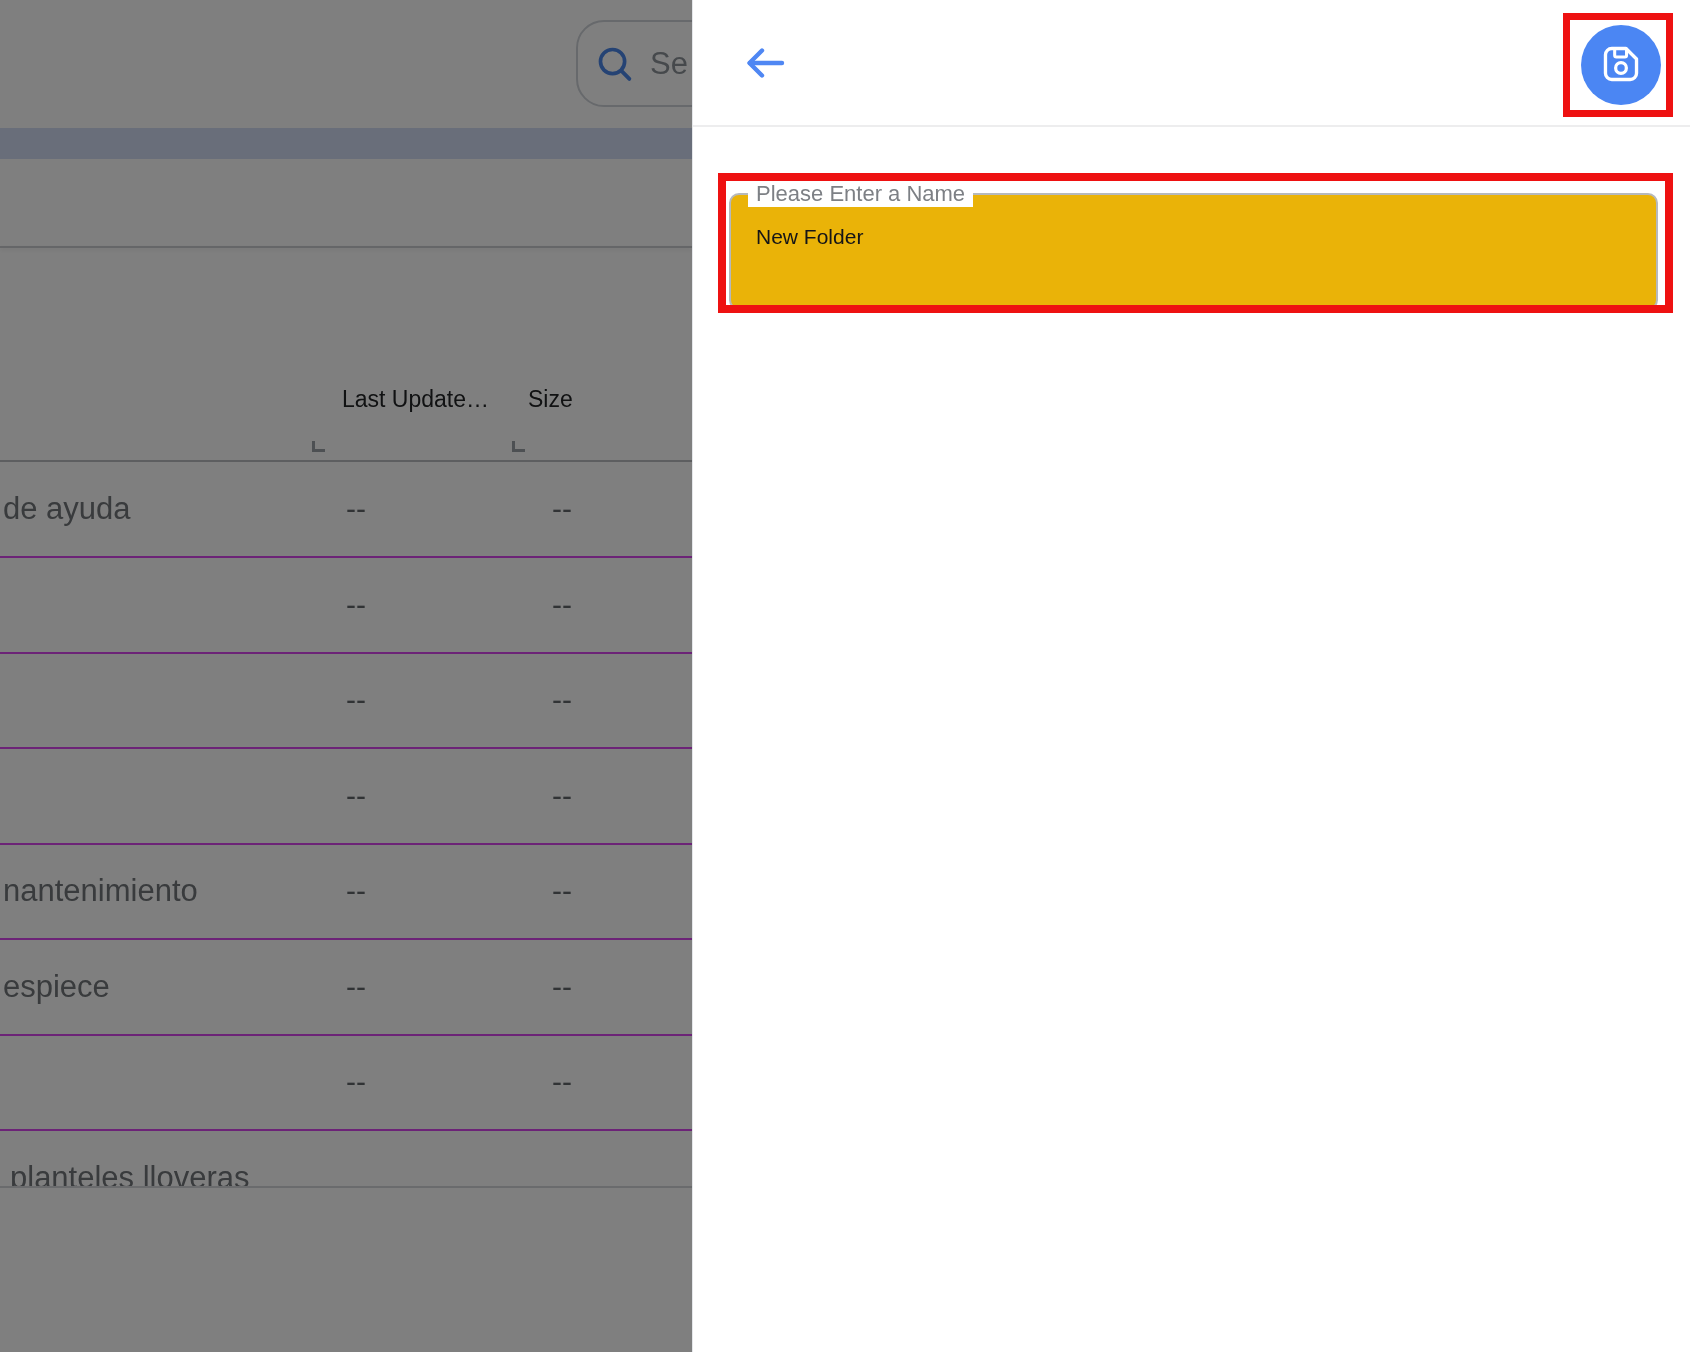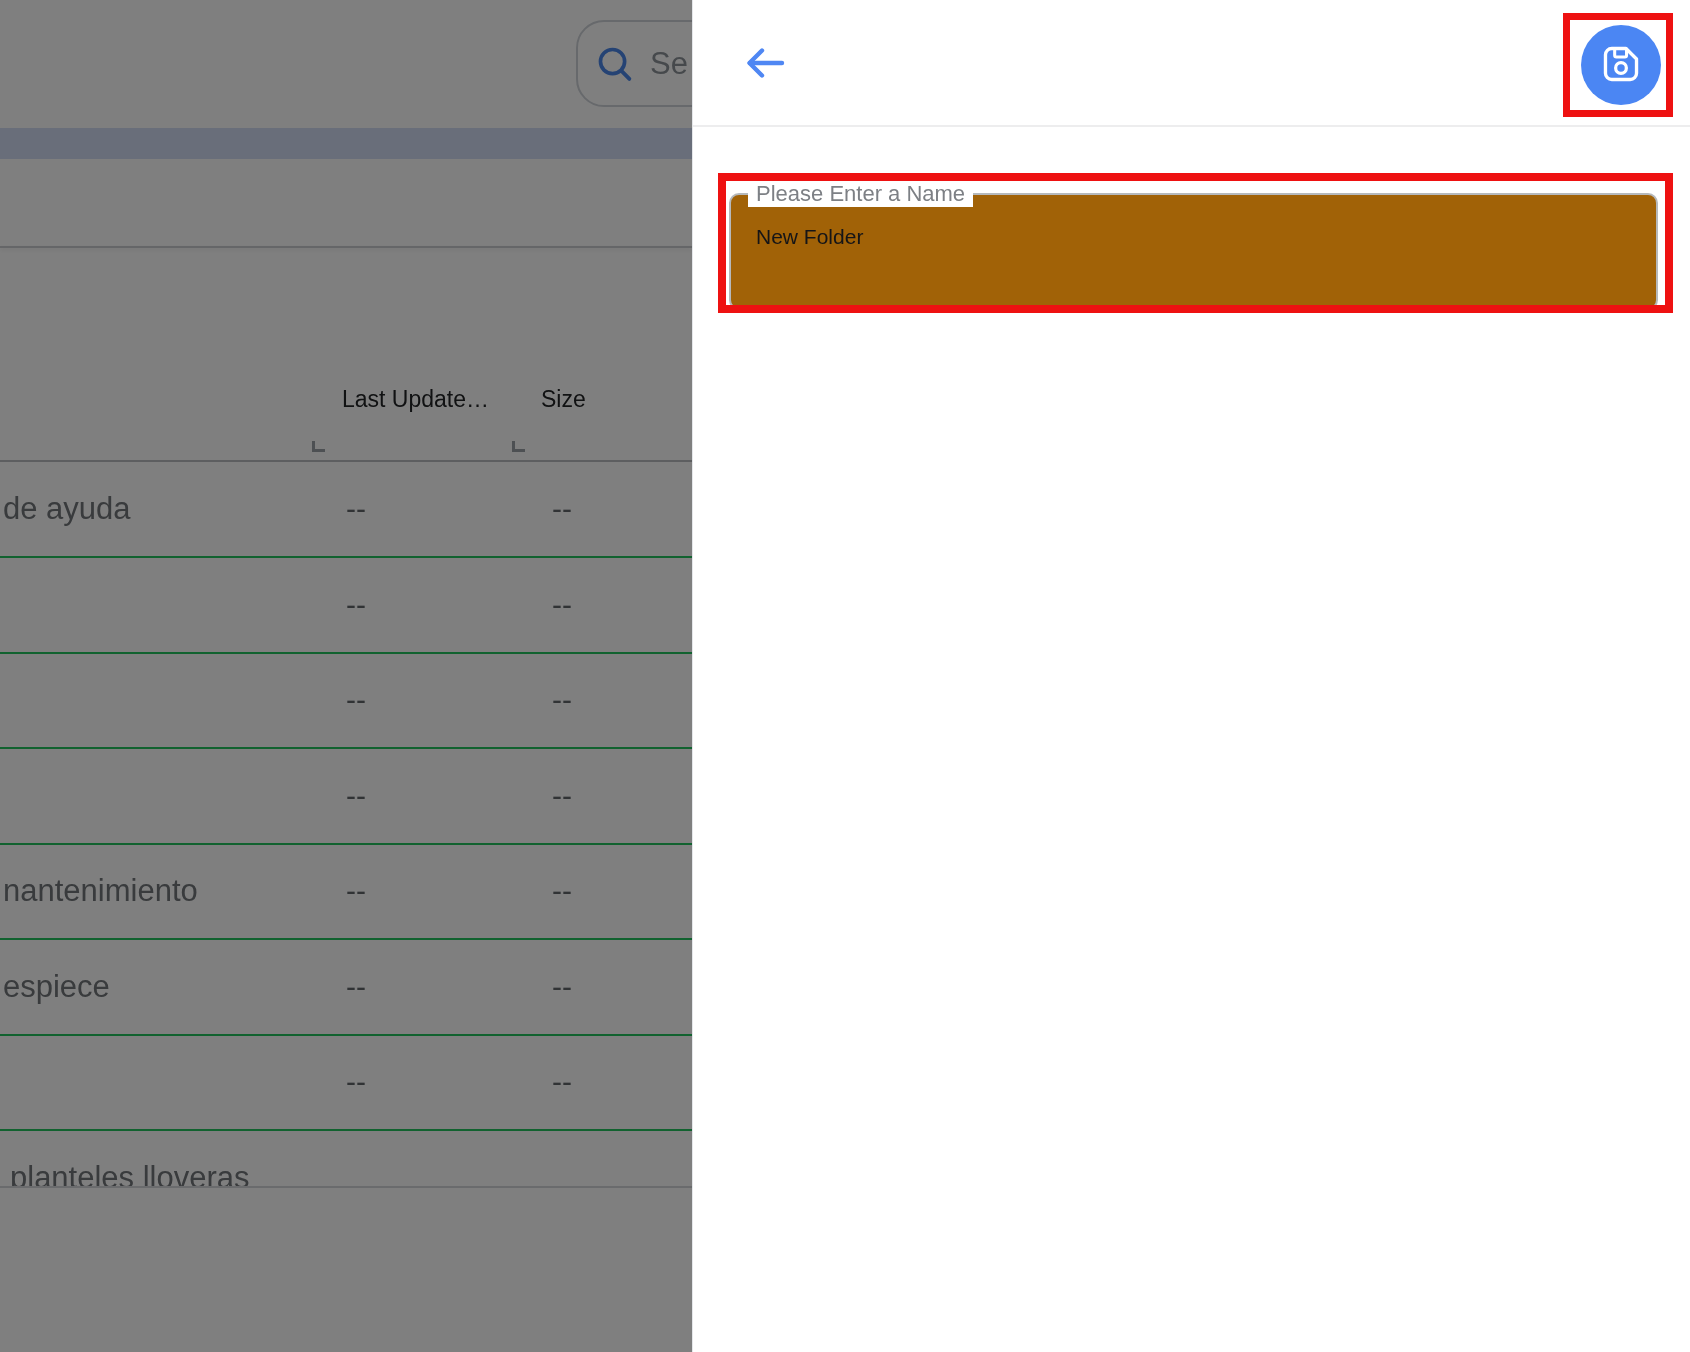--- a/index.html
+++ b/index.html
@@ -29,32 +29,32 @@
   .band.bottom{top:1320px;height:32px;}
   .toolbar-line{
     position:absolute;left:0;top:246px;width:692px;height:2px;background:#caccd0;
     box-shadow:0 2px 4px rgba(0,0,0,0.10);
   }
   .col-header{
     position:absolute;top:386px;font-size:23px;font-weight:500;color:#222426;
     white-space:nowrap;
   }
   .col-header.lu{left:342px;}
-  .col-header.sz{left:541px;text-align:center;}
+  .col-header.sz{left:528px;text-align:center;}
   .resize-mark{
     position:absolute;top:441px;width:13px;height:11px;
     border-left:3px solid #9aa0a6;border-bottom:3px solid #9aa0a6;box-sizing:border-box;
   }
   .resize-mark.m1{left:312px;}
   .resize-mark.m2{left:512px;}
   .header-divider{position:absolute;left:0;top:460px;width:692px;height:2px;background:#babcc0;}
   .rows-clip{position:absolute;left:0;top:462px;width:692px;height:724px;overflow:hidden;}
   .trow{
     position:absolute;left:0;width:692px;height:96px;box-sizing:border-box;
-    border-bottom:2px solid #22c55e;
+    border-bottom:2px solid #d946ef;
   }
   .trow .name{
     position:absolute;left:3px;top:0;height:94px;display:flex;align-items:center;
     font-size:31px;color:#72767a;white-space:nowrap;
   }
   .trow .val{
     position:absolute;top:0;height:94px;display:flex;align-items:center;
     transform:translateX(-50%);font-size:30px;color:#62666a;
   }
   .trow .val.lu{left:356px;}
@@ -75,21 +75,21 @@
     position:absolute;left:40px;top:34px;width:64px;height:60px;
     display:flex;align-items:center;justify-content:center;cursor:pointer;background:transparent;border:none;
   }
   .fab{
     position:absolute;left:888px;top:25px;width:80px;height:80px;border-radius:50%;
     background:#4b86f3;display:flex;align-items:center;justify-content:center;
     cursor:pointer;border:none;padding:0;
   }
   .field{
     position:absolute;left:36px;top:193px;width:929px;height:117px;
-    border:2px solid #b6b9bc;border-radius:10px;box-sizing:border-box;background:#a16207;
+    border:2px solid #b6b9bc;border-radius:10px;box-sizing:border-box;background:#eab308;
   }
   .field .flabel{
     position:absolute;left:17px;top:-14px;background:#ffffff;padding:0 8px;
     font-size:22px;color:#7d8085;line-height:26px;white-space:nowrap;
   }
   .field .fvalue{
     position:absolute;left:25px;top:30px;font-size:21px;color:#151517;
     border:none;outline:none;background:transparent;width:860px;
     font-family:"Liberation Sans","DejaVu Sans",sans-serif;padding:0;
   }

